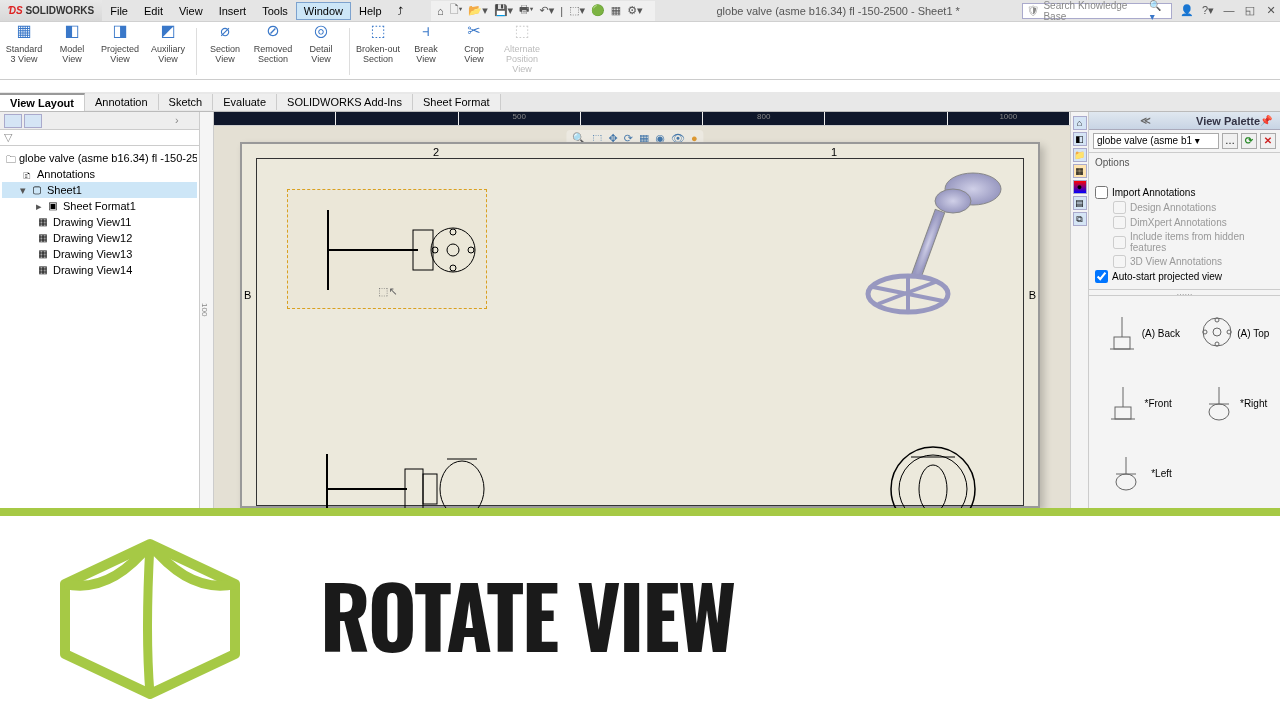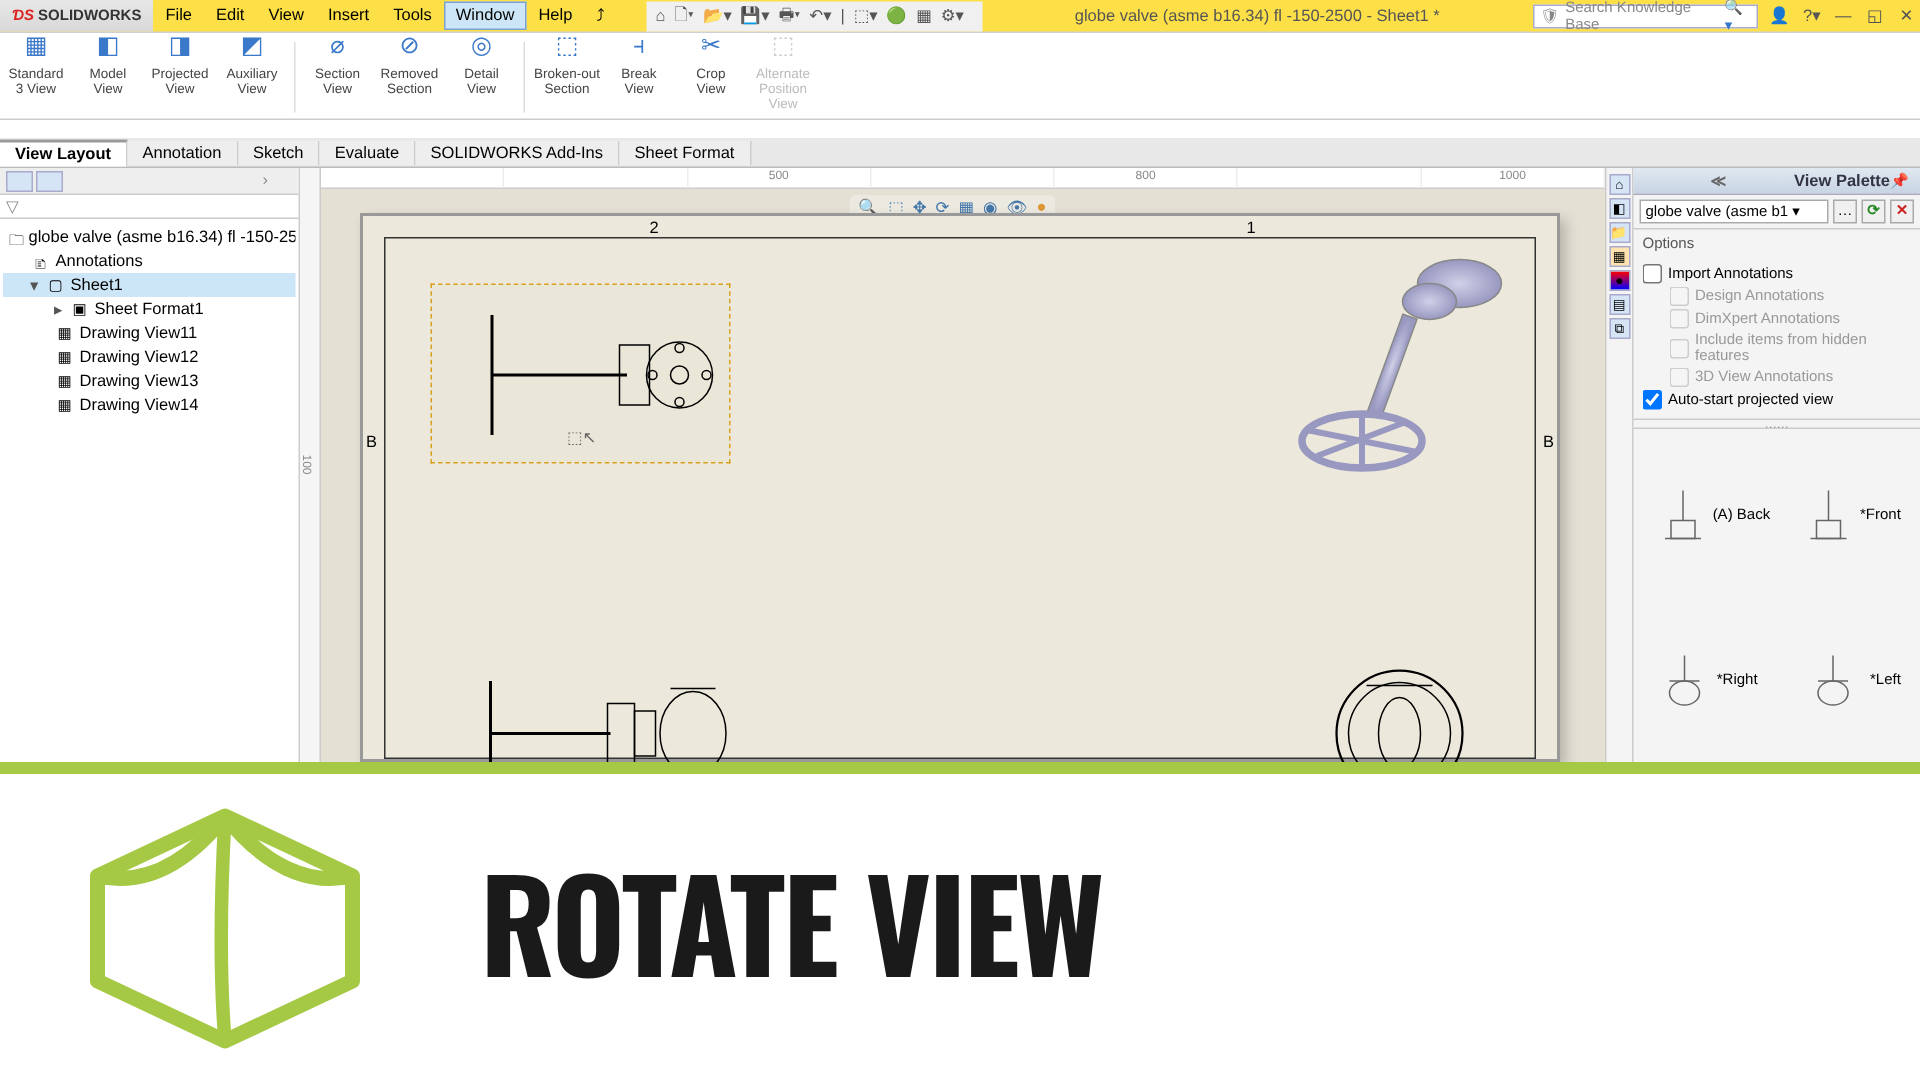--- a/index.html
+++ b/index.html
@@ -1,19 +1,19 @@
 <!DOCTYPE html>
 <html><head>
 <meta charset="utf-8">
 <style>
 * { margin: 0; padding: 0; box-sizing: border-box; font-family: "Segoe UI", Arial, sans-serif; }
 body { width: 1280px; height: 720px; overflow: hidden; background: #fff; }
 
 
-.menubar { height: 22px; background: #fde047; display: flex; align-items: center; font-size: 11px; border-bottom: 1px solid #d0d0d0; }
+.menubar { height: 22px; background: #e5e5e5; display: flex; align-items: center; font-size: 11px; border-bottom: 1px solid #d0d0d0; }
 .logo { display: flex; align-items: center; height: 100%; padding: 0 8px; background: linear-gradient(#e8e8e8,#d8d8d8); font-weight: bold; color: #d22; font-style: italic; font-size: 10px; }
 .logo span.dark { color: #333; font-style: normal; }
 .menu-items { display: flex; }
 .menu-items div { padding: 3px 8px; cursor: default; }
 .menu-items div.active { background: #cde6f7; border: 1px solid #7da2ce; padding: 2px 7px; }
 .title-area { flex: 1; text-align: center; font-size: 11px; color: #555; }
 .search-box { display: flex; align-items: center; border: 1px solid #aac; background: #fff; height: 16px; width: 150px; margin-right: 6px; padding: 0 4px; font-size: 10px; color: #888; }
 .search-box .mag { margin-left: auto; color: #3a78c9; }
 .titlebar-icons span { display:inline-block; width:14px; text-align:center; font-size:11px; color:#555; margin:0 2px;}
 
@@ -43,21 +43,21 @@
 .tree { padding: 4px 2px; }
 .tree-row { display:flex; align-items:center; height:16px; padding-left:4px; white-space:nowrap; overflow:hidden;}
 .tree-row.selected { background: #cde6f7; }
 .tree-ic { display:inline-block; width:14px; height:12px; margin-right:3px; font-size:10px; text-align:center;}
 .indent1 { padding-left: 18px; }
 .indent2 { padding-left: 34px; }
 .exp { color:#555; width:10px; display:inline-block;}
 
 .canvas-wrap { flex: 1; position: relative; background: #e4e0d4; }
 .vruler { position:absolute; left:0; top:0; bottom:0; width:14px; background:#f5f5f5; border-right:1px solid #ccc; font-size:8px; writing-mode:vertical-lr; text-align:center; color:#888;}
-.hruler { position:absolute; left:0; top:0; right:0; height:14px; background:#ffffff; border-bottom:1px solid #ccc; font-size:8px; color:#888; display:flex;}
+.hruler { position:absolute; left:0; top:0; right:0; height:14px; background:#0f172a; border-bottom:1px solid #ccc; font-size:8px; color:#888; display:flex;}
 .hruler div{flex:1; text-align:center; border-right:1px solid #eee;}
 .ftoolbar { position:absolute; left:50%; top:18px; transform:translateX(-50%); display:flex; gap:6px; background:rgba(255,255,255,0.3); padding:2px 6px; border-radius:4px;}
 .ftoolbar span{font-size:11px; color:#4477aa;}
 .sheet { position:absolute; left: 40px; right: 30px; top: 30px; bottom: 0; background: #ece9dc; border: 2px solid #999; box-shadow: 4px 4px 8px rgba(0,0,0,0.2);}
 .sheet-inner { position:absolute; left:14px; right:14px; top:14px; bottom:0px; border:1px solid #333;}
 .col-num { position:absolute; top:2px; font-size:11px;}
 .row-ltr { position:absolute; font-size:11px;}
 .dwg-view { position:absolute; }
 .sel-box { position:absolute; border:1px dashed #d9a020; background:rgba(217,160,32,0.02);}
 .model-3d { position:absolute; }
@@ -354,21 +354,21 @@
       <span>View Palette</span>
       <span class="pico">📌</span>
     </div>
     <div class="palette-sel">
       <div class="dd"><span>globe valve (asme b1</span> ▾</div>
       <div class="pb">…</div>
       <div class="pb refresh">⟳</div>
       <div class="pb close">✕</div>
     </div>
     <div class="opts">
-      <div style="font-size:10px;color:#555;margin-bottom:8px">Options</div>
+      <div style="font-size:10px;color:#555;margin-bottom:18px">Options</div>
       <label>
           <input type="checkbox" style="">
           <span>Import Annotations</span>
         </label>
       <label class="sub">
           <input type="checkbox" disabled="" style="">
           <span>Design Annotations</span>
         </label>
       <label class="sub">
           <input type="checkbox" disabled="" style="">
@@ -391,20 +391,33 @@
     <div class="thumbs">
       <div class="thumb">
           <div class="timg">
             <svg width="40" height="40">
               <line x1="20" y1="5" x2="20" y2="25" stroke="#666"></line>
               <rect x="12" y="25" width="16" height="12" fill="none" stroke="#666"></rect>
               <line x1="8" y1="37" x2="32" y2="37" stroke="#666"></line>
             </svg>
           </div>
           <div class="tlbl">(A) Back</div>
+        </div>
+      <div class="thumb">
+          <div class="timg">
+            <svg width="40" height="40">
+              <circle cx="20" cy="20" r="14" fill="none" stroke="#666"></circle>
+              <circle cx="20" cy="20" r="4" fill="none" stroke="#666"></circle>
+              <circle cx="20" cy="8" r="2" fill="none" stroke="#666"></circle>
+              <circle cx="20" cy="32" r="2" fill="none" stroke="#666"></circle>
+              <circle cx="8" cy="20" r="2" fill="none" stroke="#666"></circle>
+              <circle cx="32" cy="20" r="2" fill="none" stroke="#666"></circle>
+            </svg>
+          </div>
+          <div class="tlbl">(A) Top</div>
         </div>
       <div class="thumb">
           <div class="timg">
             <svg width="40" height="40">
               <line x1="20" y1="5" x2="20" y2="25" stroke="#666"></line>
               <rect x="12" y="25" width="16" height="12" fill="none" stroke="#666"></rect>
               <line x1="8" y1="37" x2="32" y2="37" stroke="#666"></line>
             </svg>
           </div>
           <div class="tlbl">*Front</div>

